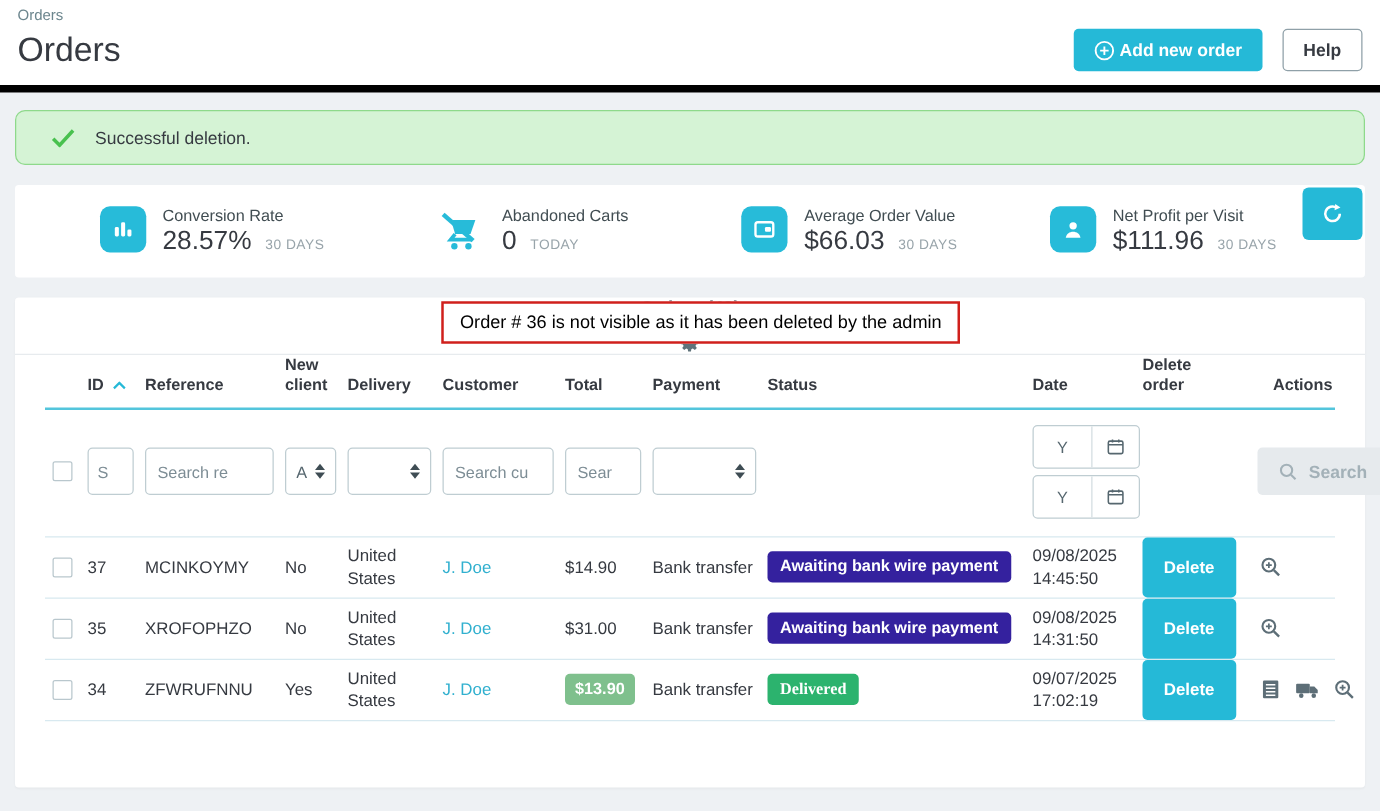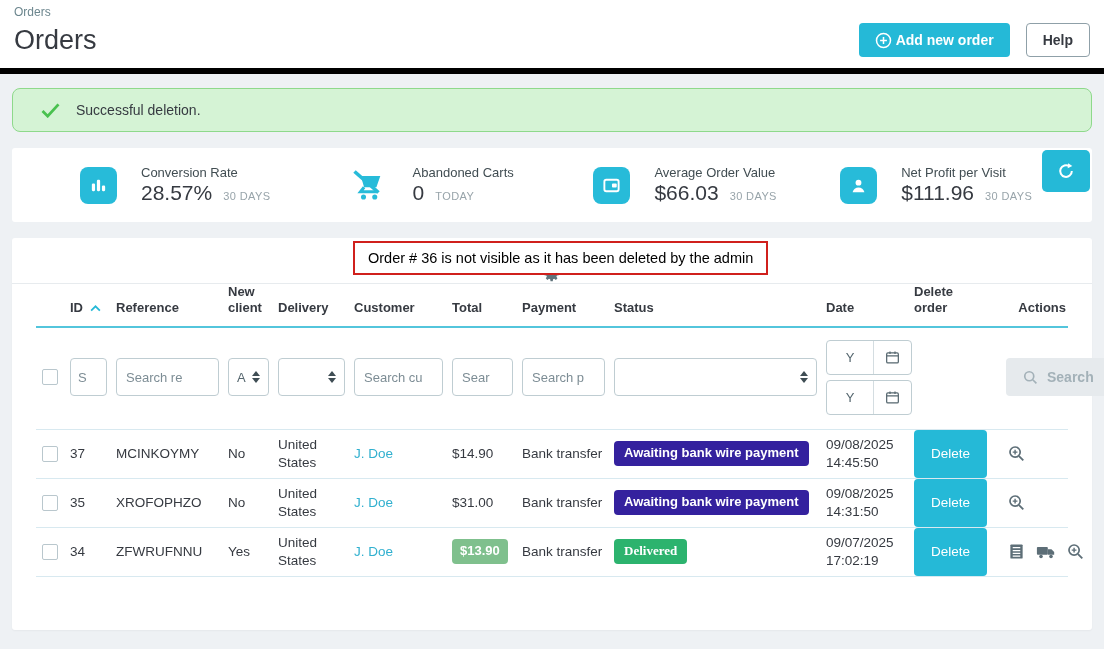--- a/index.html
+++ b/index.html
@@ -17,21 +17,21 @@
   .btn-help { background:#fff; color:#363a41; font-size:14px; font-weight:bold;
     border:1px solid #8fa0a8; border-radius:4px; padding:0 16px; height:34px; cursor:pointer;}
 
   
   .alert { margin:14px 12px 16px 12px; height:44px; background:#d5f3d5; border:1px solid #8ed98b;
     border-radius:8px; display:flex; align-items:center; gap:16px; padding-left:28px; font-size:14px; color:#363a41;}
 
   
   .kpi-panel { margin:0 12px 16px 12px; background:#ffffff; height:74px; position:relative;
     display:grid; grid-template-columns:1.08fr 1fr 1fr 1.02fr; align-items:center; padding-left:68px; border-radius:3px;}
-  .kpi { display:flex; align-items:center; gap:24px; }
+  .kpi { display:flex; gap:13px; }
   .kpi-ic-box { width:37px; height:37px; border-radius:8px; background:#27bbd9; display:flex;
     align-items:center; justify-content:center; flex:0 0 auto; }
   .kpi-ic-plain { width:42px; height:40px; display:flex; align-items:center; justify-content:center; flex:0 0 auto;}
   .kpi-label { font-size:13px; color:#414d52; margin-bottom:1px; }
   .kpi-valrow { display:flex; align-items:baseline; gap:11px; }
   .kpi-value { font-size:21px; color:#363a41; }
   .kpi-period { font-size:11px; color:#98a4aa; letter-spacing:.4px; }
   .kpi-refresh { position:absolute; top:2px; right:2px; width:48px; height:42px; background:#25b9d7;
     border:none; border-radius:5px; display:flex; align-items:center; justify-content:center; cursor:pointer;}
 
@@ -84,21 +84,21 @@
     padding:0 17px; cursor:default;}
 
   .data-row { min-height:48px; border-bottom:1px solid #d8e9f0; font-size:13.5px; color:#363a41; }
   .cell { padding-right:6px; line-height:1.3; }
   .c-center { text-align:left; }
   .cust-link { color:#31b0cf; cursor:pointer; text-decoration:none; }
   .badge { display:inline-block; color:#fff; font-weight:bold; font-size:13px; border-radius:4px;
     padding:4px 10px; white-space:nowrap; }
   .badge-total { display:inline-block; color:#fff; font-weight:bold; font-size:13px;
     border-radius:4px; padding:4px 8px; }
-  .btn-delete { background:#25b9d7; color:#fff; border:none; border-radius:4px; font-weight:normal;
+  .btn-delete { background:#25b9d7; color:#fff; border:none; border-radius:4px; font-weight:bold;
     font-size:13.5px; height:48px; padding:0 17px; cursor:pointer;}
   .actions-cell { display:flex; align-items:center; gap:11px; padding-left:2px; }
   .act-ic { background:none; border:none; cursor:pointer; display:flex; padding:0; }
   svg { display:block; }
 </style>
 </head>
 <body>
 
 <div class="topbar">
   <div class="breadcrumb">Orders</div>
@@ -259,21 +259,20 @@
         <div class="f-select">
           <span></span>
           <span class="caret-ud">
               <i class="u"></i>
               <i class="d"></i>
             </span>
         </div>
       </div>
       <div class="f-cell"><input class="f-input" placeholder="Search cu" style=""></div>
       <div class="f-cell"><input class="f-input" placeholder="Sear" style=""></div>
-      <div class="f-cell"><input class="f-input" placeholder="Search p" style=""></div>
       <div class="f-cell">
         <div class="f-select">
           <span></span>
           <span class="caret-ud">
               <i class="u"></i>
               <i class="d"></i>
             </span>
         </div>
       </div>
       <div class="f-cell date-stack" style="grid-column:10 / span 2">

